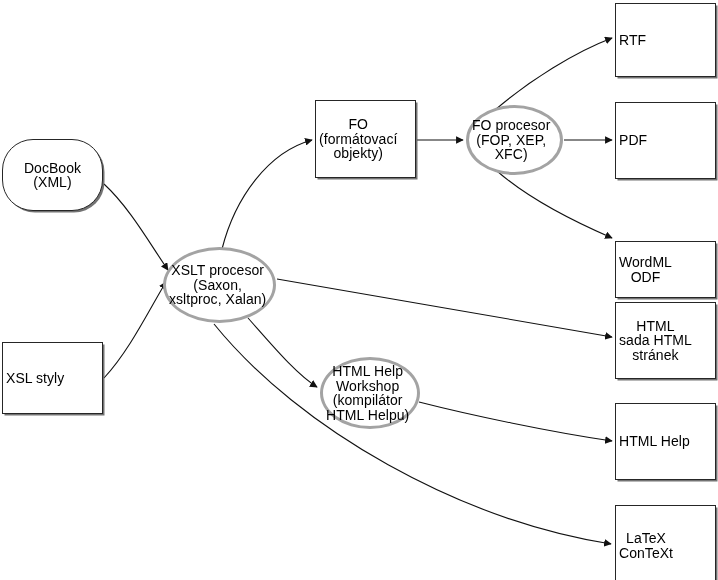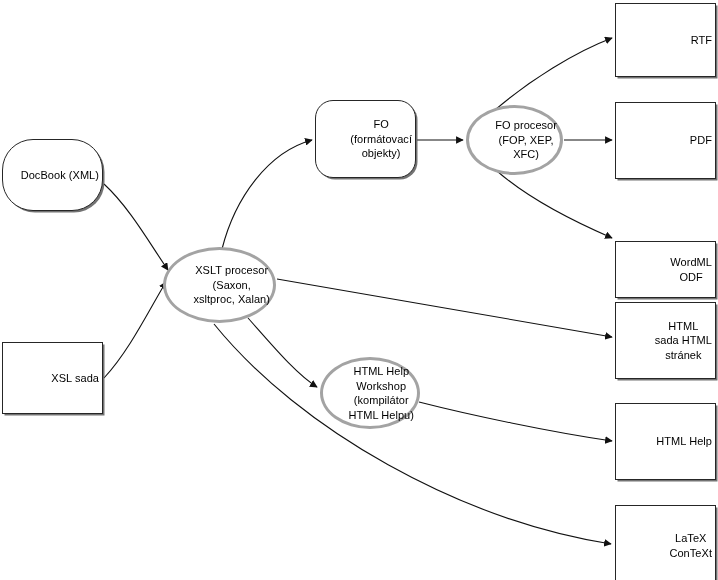--- a/index.html
+++ b/index.html
@@ -22,25 +22,25 @@
     left: 0;
     top: 0;
     width: 718px;
     height: 580px;
     pointer-events: none;
   }
   .node {
     position: absolute;
     display: flex;
     align-items: center;
-    justify-content: flex-end;
+    justify-content: flex-start;
     text-align: center;
     box-sizing: border-box;
     color: #000000;
-    font-size: 11px;
+    font-size: 14px;
     line-height: 14.5px;
     letter-spacing: 0.05px;
     z-index: 2;
     background: #ffffff;
   }
   .node.box {
     border: 1px solid #262626;
     box-shadow: 2px 2px 0 -0.5px rgba(90,90,90,0.85);
   }
   .node.ellipse {
@@ -77,28 +77,28 @@
         <path d="M 419,402 C 470,415 550,432 612,441" marker-end="url(#arrowhead)"></path>
         <path d="M 214,324 C 300,430 460,520 611,544" marker-end="url(#arrowhead)"></path>
       </g>
   </svg>
 
   <div id="node-layer">
       <div class="node box" style="left: 2px; top: 139px; width: 101px; height: 72px; border-radius: 31px;">
         <span class="label">DocBook (XML)</span>
       </div>
       <div class="node box" style="left: 2px; top: 342px; width: 101px; height: 72px;">
-        <span class="label">XSL sada</span>
+        <span class="label">XSL styly</span>
       </div>
       <div class="node ellipse" style="left: 163px; top: 247px; width: 113px; height: 76px;">
         <span class="label">XSLT procesor
 (Saxon,
 xsltproc, Xalan)</span>
       </div>
-      <div class="node box" style="left: 315px; top: 100px; width: 101px; height: 78px; border-radius: 18px;">
+      <div class="node box" style="left: 315px; top: 100px; width: 101px; height: 78px;">
         <span class="label">FO
 (formátovací
 objekty)</span>
       </div>
       <div class="node ellipse" style="left: 466px; top: 105px; width: 97px; height: 70px;">
         <span class="label">FO procesor
 (FOP, XEP,
 XFC)</span>
       </div>
       <div class="node ellipse" style="left: 320px; top: 357px; width: 100px; height: 72px;">

